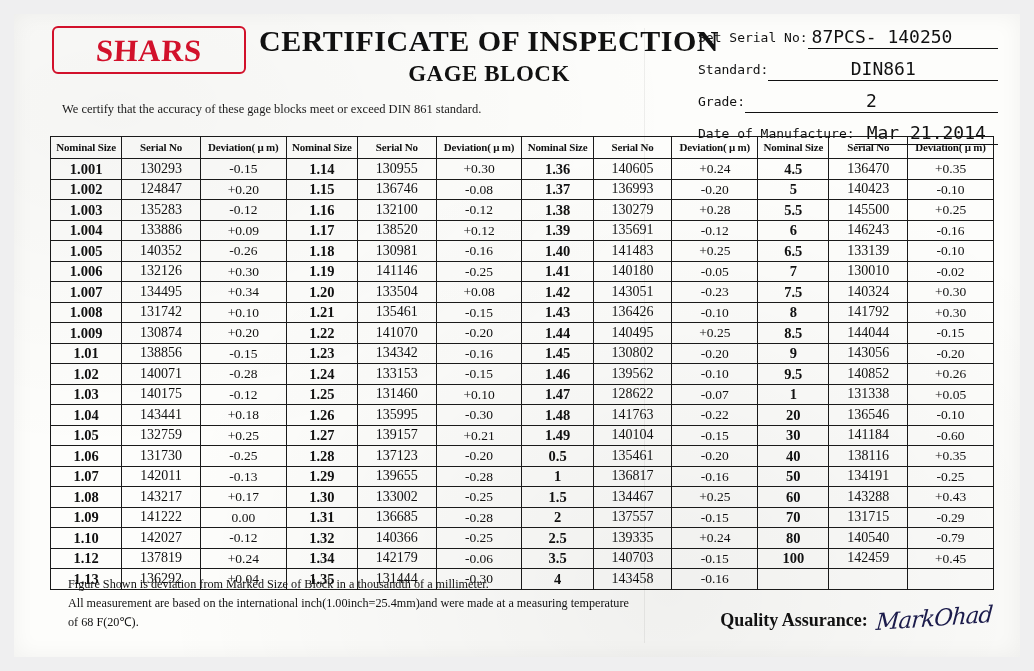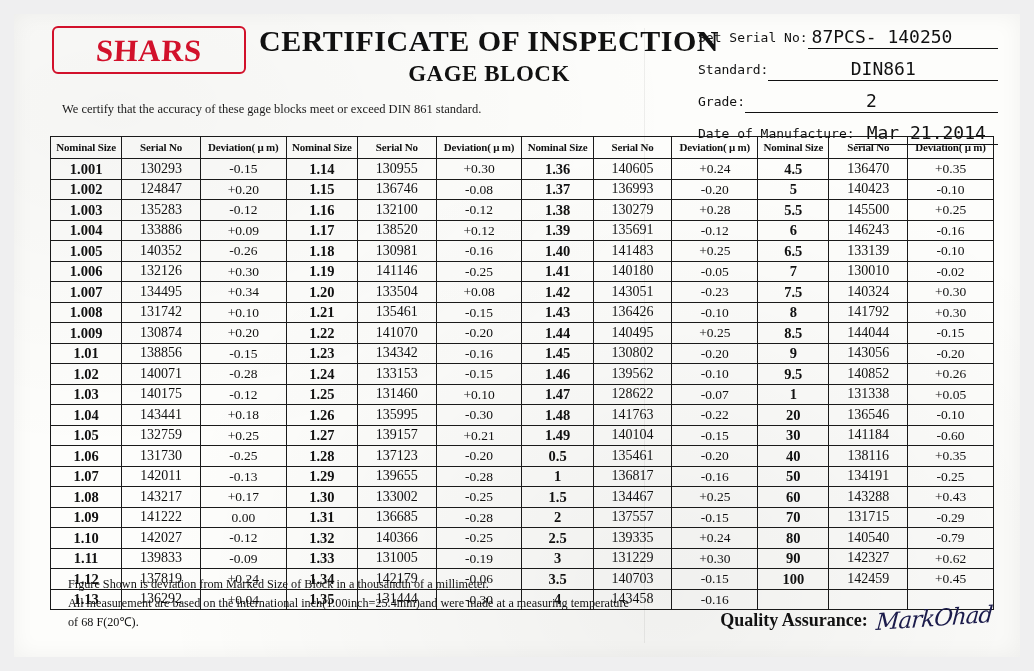--- a/index.html
+++ b/index.html
@@ -562,34 +562,20 @@
               <td class="ser">140366</td>
               <td class="dev">-0.25</td>
               <td class="nom grp-sep">2.5</td>
               <td class="ser">139335</td>
               <td class="dev">+0.24</td>
               <td class="nom grp-sep">80</td>
               <td class="ser">140540</td>
               <td class="dev">-0.79</td>
             </tr>
             <tr>
-              <td class="nom">1.11</td>
-              <td class="ser">139833</td>
-              <td class="dev">-0.09</td>
-              <td class="nom grp-sep">1.33</td>
-              <td class="ser">131005</td>
-              <td class="dev">-0.19</td>
-              <td class="nom grp-sep">3</td>
-              <td class="ser">131229</td>
-              <td class="dev">+0.30</td>
-              <td class="nom grp-sep">90</td>
-              <td class="ser">142327</td>
-              <td class="dev">+0.62</td>
-            </tr>
-            <tr>
               <td class="nom">1.12</td>
               <td class="ser">137819</td>
               <td class="dev">+0.24</td>
               <td class="nom grp-sep">1.34</td>
               <td class="ser">142179</td>
               <td class="dev">-0.06</td>
               <td class="nom grp-sep">3.5</td>
               <td class="ser">140703</td>
               <td class="dev">-0.15</td>
               <td class="nom grp-sep">100</td>

